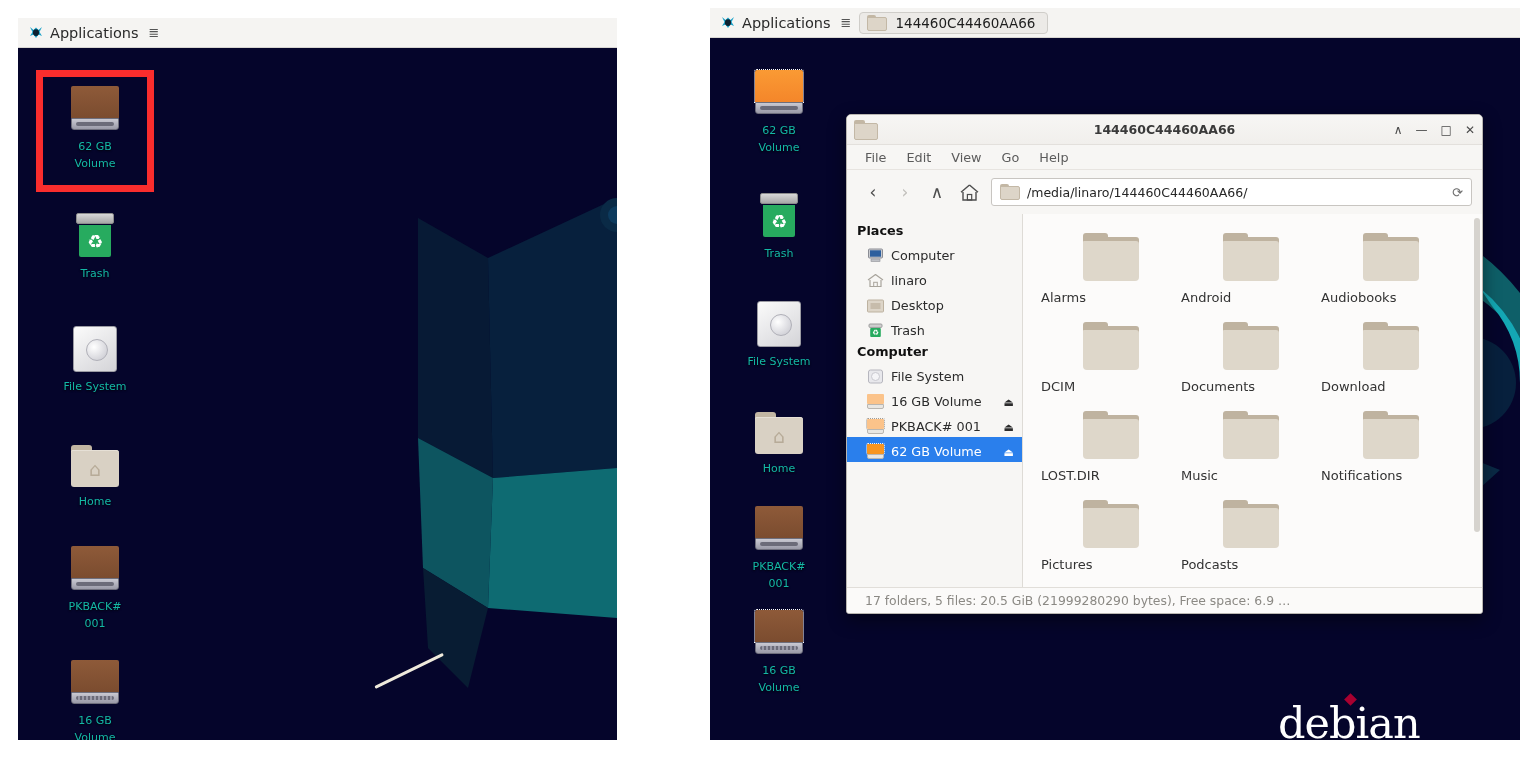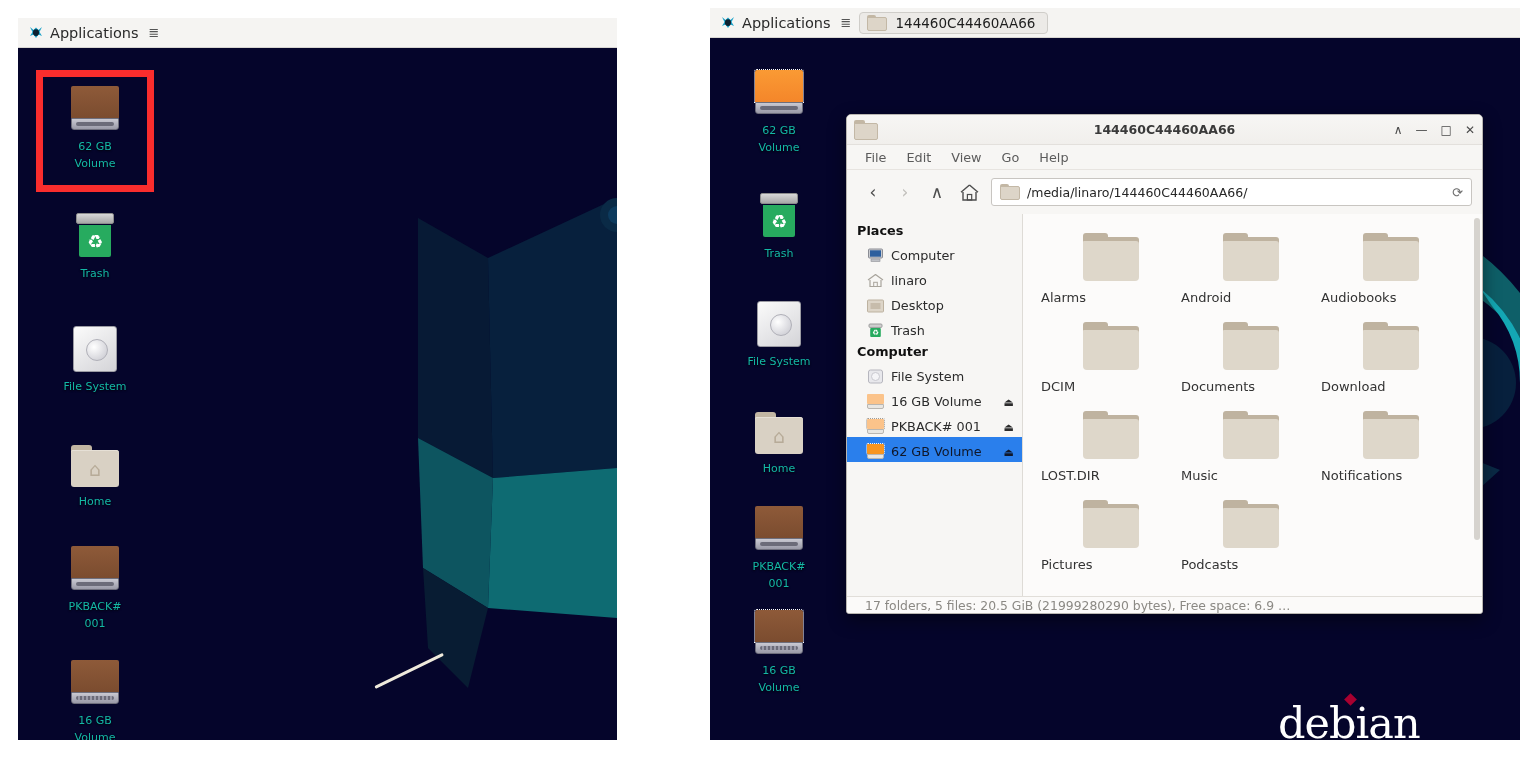--- a/index.html
+++ b/index.html
@@ -107,42 +107,42 @@
   }
   .pathbar .reload { margin-left:auto; color:#6d6d6d; font-size:13px; }
 
   .fm-body { flex:1; display:flex; min-height:0; }
   .fm-side {
     width:176px; background:#f7f6f4; border-right:1px solid #dedbd6;
     padding-top:6px; font-size:12.8px; color:#2b2b2b; overflow:hidden;
   }
   .side-head { font-weight:bold; padding: 3px 0 3px 10px; font-size:12.8px; color:#111; }
   .side-item { display:flex; align-items:flex-end; gap:7px; padding: 3px 8px 3px 20px; height:25px; }
-  .side-item.active { background:#2a7fec; color:#0f172a; }
+  .side-item.active { background:#2a7fec; color:#ffffff; }
   .side-item .eject { margin-left:auto; font-size:11px; }
   .side-ico { width:17px; height:15px; flex:0 0 auto; position:relative; }
 
   .mini-vol { width:17px; height:15px; position:relative; }
   .mini-vol .mb { position:absolute; left:0; top:0; width:17px; height:10px; background:#fbc38a; border-radius:1px;}
   .mini-vol .mbase { position:absolute; left:0; top:10px; width:17px; height:5px; background:#e8e6e2; border:1px solid #b9b6b1; border-radius:0 0 2px 2px;}
   .mini-vol.on .mb { background:#f79520; outline:1px dotted #f7f6f4;}
   .mini-vol.dash .mb { background:#fbc38a; outline:1px dotted #9f9c97;}
 
   .fm-main { flex:1; background:#fcfbfa; position:relative; overflow:hidden; }
   .grid { display:flex; flex-wrap:wrap; padding: 12px 0 0 18px; }
   .fitem { width:140px; text-align:left; margin-bottom: 10px; }
   .fitem .fg { height:62px; display:flex; align-items:center; justify-content:center;}
   .fitem .fl { font-size:13px; color:#333; margin-top:2px; }
 
   .folder-lg { width:56px; height:48px; position:relative; }
   .folder-lg .t { position:absolute; left:0; top:0; width:25px; height:9px; background:#bfb3a0; border-radius:3px 3px 0 0;}
   .folder-lg .t2 { position:absolute; left:24px; top:4px; width:32px; height:8px; background:#bfb3a0; border-radius:0 3px 0 0;}
   .folder-lg .b { position:absolute; left:0; top:8px; width:56px; height:40px; background:#ded7ca; border-radius:1px 3px 4px 4px;}
 
-  .fm-status { height:17px; border-top:1px solid #e1ded9; display:flex; align-items:center; padding-left:18px; font-size:12.4px; color:#8b8984; background:#fbfaf9; }
+  .fm-status { height:26px; border-top:1px solid #e1ded9; display:flex; align-items:center; padding-left:18px; font-size:12.4px; color:#8b8984; background:#fbfaf9; }
 
   .scrollbar { position:absolute; right:2px; top:4px; bottom:4px; width:6px; }
   .scrollbar .thumb { position:absolute; left:0; top:0; width:6px; height:86%; background:#d6d3ce; border-radius:3px;}
 </style>
 </head>
 <body>
 
 <div id="root">
 
   <div class="panel" style="left:18px; top:18px; width:599px; height:722px;">

